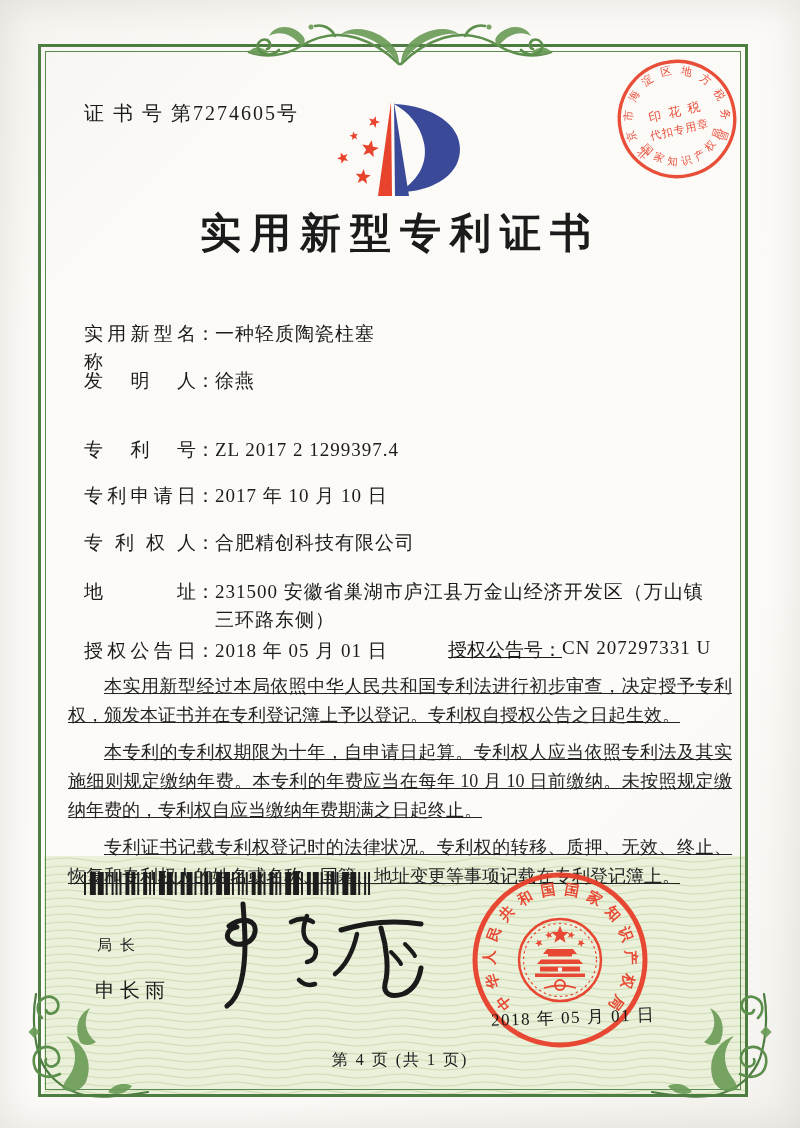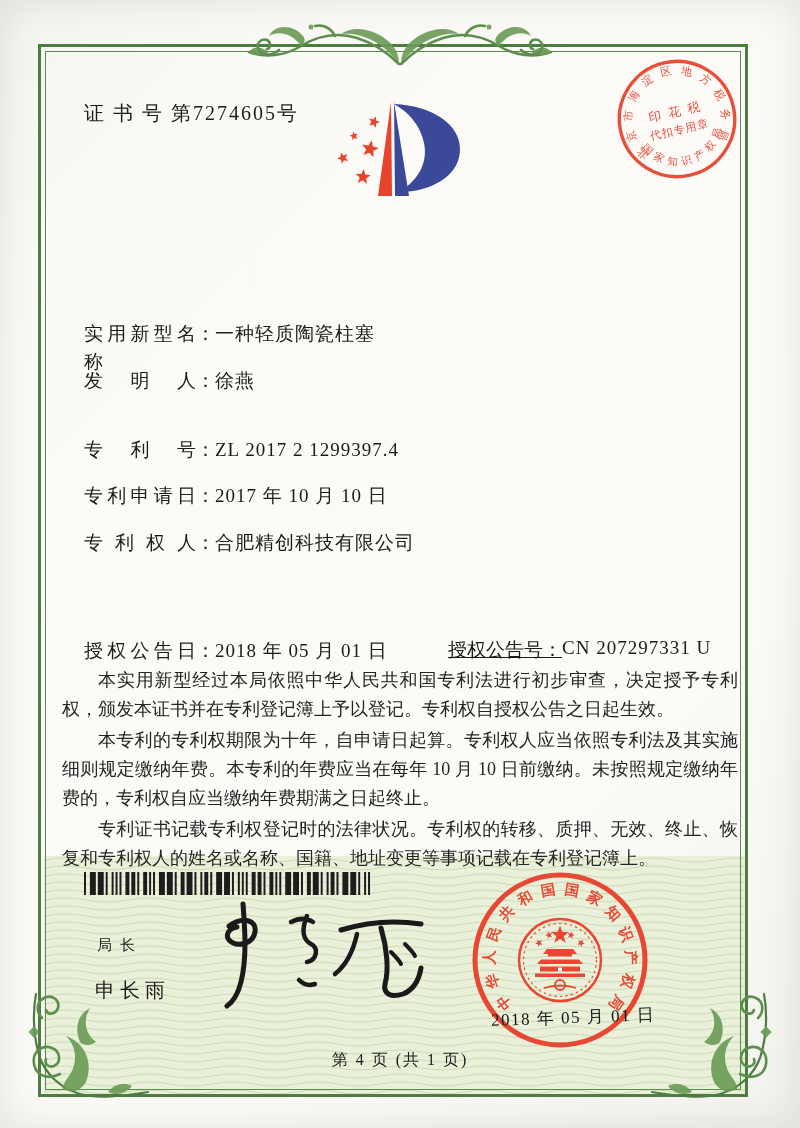--- a/index.html
+++ b/index.html
@@ -28,21 +28,21 @@
   .frow{position:absolute;left:84px;font-size:19px;line-height:28px;z-index:4;}
   .flabel{display:inline-block;width:112px;text-align:justify;text-align-last:justify;vertical-align:top;}
   .fcolon{display:inline-block;vertical-align:top;}
   .fvalue{display:inline-block;vertical-align:top;letter-spacing:1px;}
   .f-name{top:320px}.f-inv{top:367px}.f-no{top:436px}.f-date{top:482px}.f-owner{top:529px}
   .f-addr{top:578px}.f-addr .fvalue{width:505px;}
   .f-grant{top:637px}
   .grant2{position:absolute;left:448px;top:637px;font-size:19px;z-index:4;text-decoration:underline;}
   
   .para{position:absolute;left:60px;top:664px;width:680px;font-size:18px;line-height:29px;text-align:justify;z-index:4;color:#242424;}
-  .para p{margin:2px;text-indent:2em;}
+  .para p{margin:8px;text-indent:2em;text-decoration:underline;}
   
   .barcode{position:absolute;left:84px;top:872px;width:288px;height:23px;z-index:4;}
   .sig-title{position:absolute;left:97px;top:936px;font-size:15px;letter-spacing:8px;z-index:4;text-align:center;}
   .sig-name{position:absolute;left:95px;top:977px;font-size:20px;letter-spacing:5px;z-index:4;}
   .sig-svg{position:absolute;left:195px;top:896px;width:250px;height:120px;z-index:4;}
   .sig-svg path{stroke:#1a1a1a;fill:none;stroke-linecap:round;stroke-linejoin:round;}
   .seal-svg{position:absolute;left:468px;top:868px;width:184px;height:184px;z-index:5;opacity:.95;}
   .seal-ring{fill:none;stroke:#e8402b;stroke-width:5;}
   .seal-svg text{fill:#e8402b;font-weight:700;font-family:"Liberation Serif","DejaVu Serif",serif;}
   .seal-red{fill:#e8402b;}
@@ -135,35 +135,39 @@
         <text transform="rotate(199) translate(0 -44) rotate(180)" text-anchor="middle" font-size="10" fill="#e8442e">知</text>
         <text transform="rotate(180) translate(0 -44) rotate(180)" text-anchor="middle" font-size="10" fill="#e8442e">识</text>
         <text transform="rotate(161) translate(0 -44) rotate(180)" text-anchor="middle" font-size="10" fill="#e8442e">产</text>
         <text transform="rotate(142) translate(0 -44) rotate(180)" text-anchor="middle" font-size="10" fill="#e8442e">权</text>
         <text transform="rotate(123) translate(0 -44) rotate(180)" text-anchor="middle" font-size="10" fill="#e8442e">局</text>
       </g>
     <text x="0" y="-3" class="stamp-c1">印 花 税</text>
     <text x="0" y="14" class="stamp-c2">代扣专用章</text>
   </svg>
 
+  <div class="title">实用新型专利证书</div>
 
   <div class="frow f-name">
     <span class="flabel">实用新型名称</span><span class="fcolon">：</span><span class="fvalue">一种轻质陶瓷柱塞</span>
   </div>
   <div class="frow f-inv">
     <span class="flabel">发明人</span><span class="fcolon">：</span><span class="fvalue">徐燕</span>
   </div>
   <div class="frow f-no">
     <span class="flabel">专利号</span><span class="fcolon">：</span><span class="fvalue">ZL 2017 2 1299397.4</span>
   </div>
   <div class="frow f-date">
     <span class="flabel">专利申请日</span><span class="fcolon">：</span><span class="fvalue">2017 年 10 月 10 日</span>
   </div>
   <div class="frow f-owner">
     <span class="flabel">专利权人</span><span class="fcolon">：</span><span class="fvalue">合肥精创科技有限公司</span>
+  </div>
+  <div class="frow f-addr">
+    <span class="flabel">地址</span><span class="fcolon">：</span><span class="fvalue">231500 安徽省巢湖市庐江县万金山经济开发区（万山镇三环路东侧）</span>
   </div>
   <div class="frow f-grant">
     <span class="flabel">授权公告日</span><span class="fcolon">：</span><span class="fvalue">2018 年 05 月 01 日</span>
   </div>
   <div class="grant2">
     <span>授权公告号</span><span>：</span><span class="fvalue">CN 207297331 U</span>
   </div>
 
   <div class="para">
     <p>本实用新型经过本局依照中华人民共和国专利法进行初步审查，决定授予专利权，颁发本证书并在专利登记簿上予以登记。专利权自授权公告之日起生效。</p>

